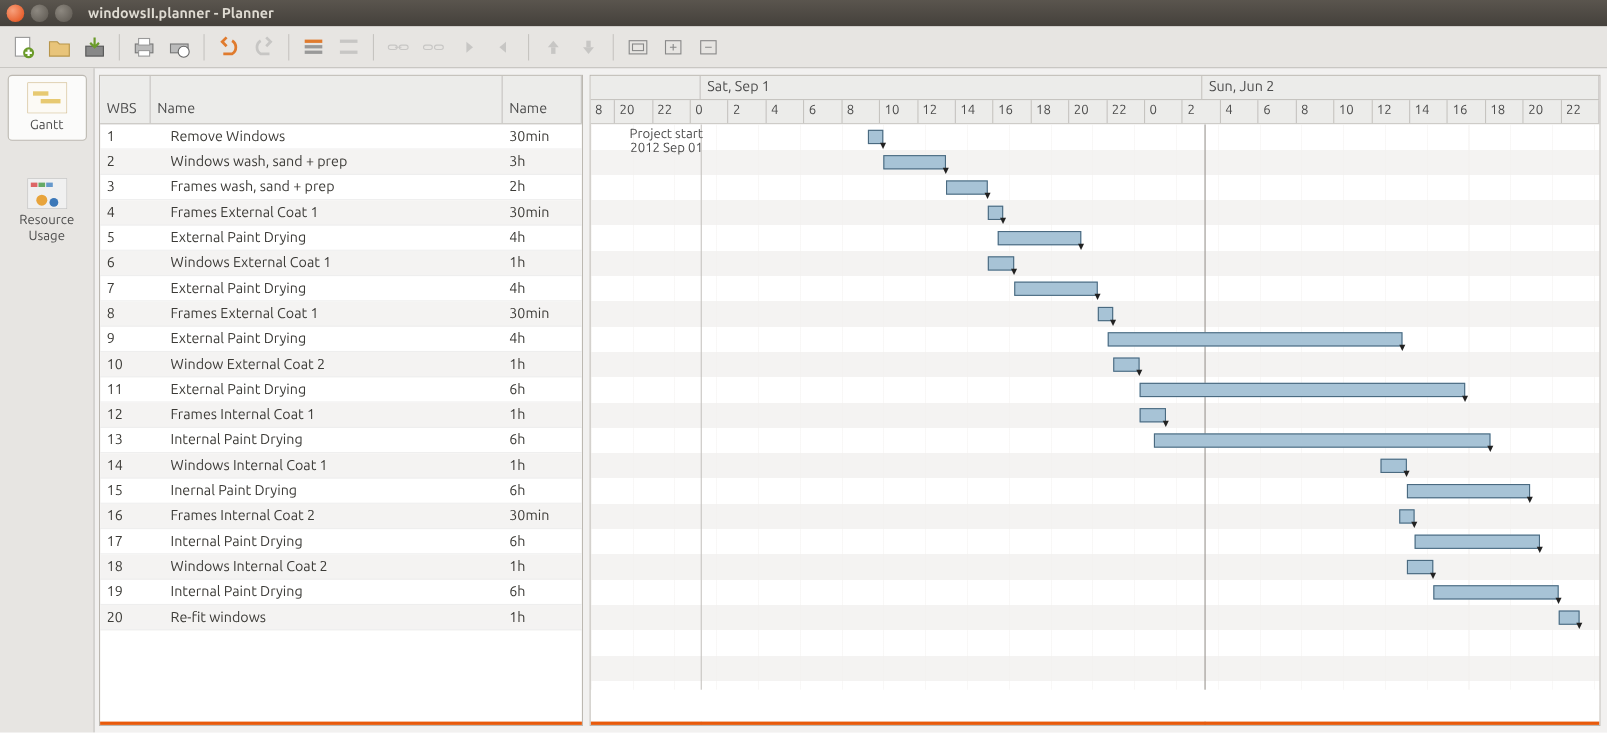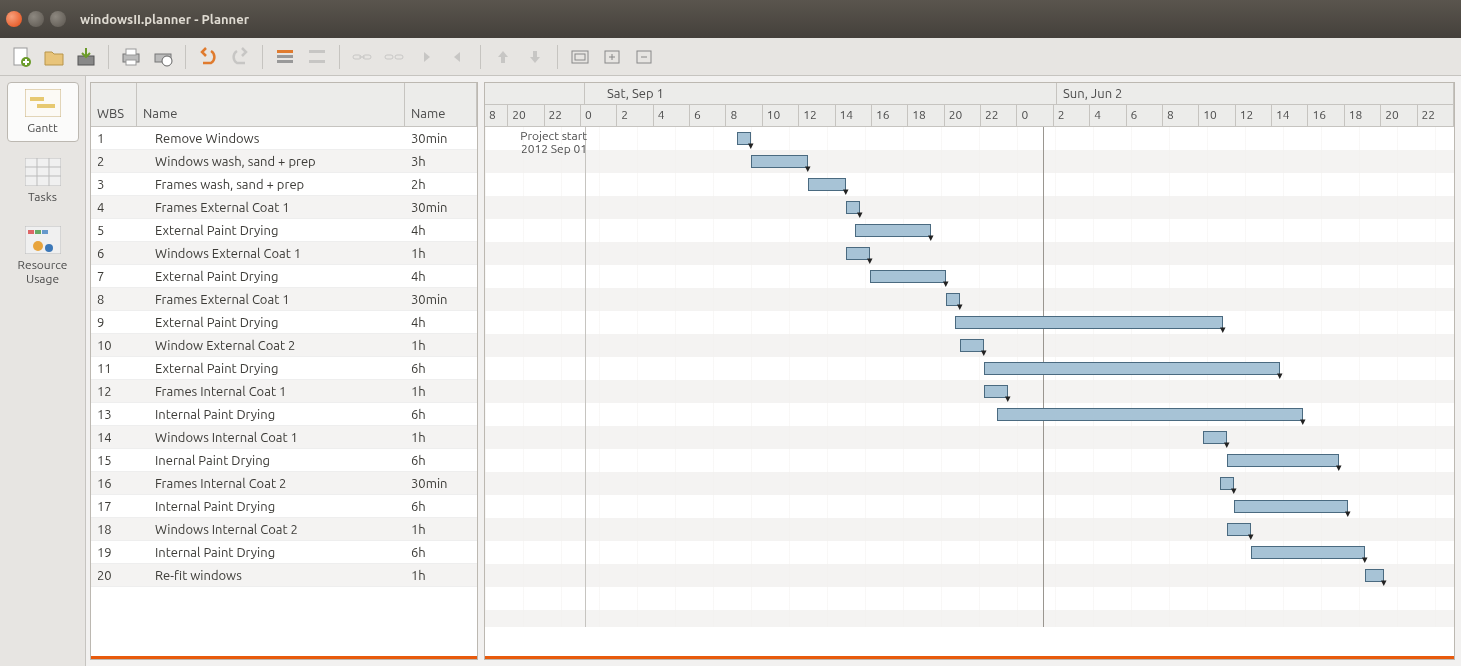--- a/index.html
+++ b/index.html
@@ -8,21 +8,21 @@
   font-size: 13px;
   background: #f2f1f0;
   width: 1461px;
   height: 666px;
   overflow: hidden;
   display: flex;
   flex-direction: column;
   color: #3c3b37;
 }
 .titlebar {
-  height: 38px;
+  height: 24px;
   background: linear-gradient(#5a554e,#44403b);
   display: flex;
   align-items: center;
   padding: 0 6px;
   color: #dfdbd2;
   font-weight: bold;
   font-size: 13px;
 }
 .titlebar .win-btn {
   width: 16px; height:16px; border-radius:50%;
@@ -53,21 +53,21 @@
   flex:1; display:flex; min-height:0;
 }
 .sidebar-nav {
   width: 86px;
   background: #e7e5e2;
   border-right:1px solid #c6c4c0;
   display:flex;
   flex-direction:column;
   align-items:center;
   padding-top:6px;
-  gap:10px;
+  gap:28px;
 }
 .nav-item {
   width:72px;
   display:flex;
   flex-direction:column;
   align-items:center;
   padding:6px 2px;
   border-radius:4px;
   text-align:center;
   color:#4c4c4c;
@@ -85,21 +85,21 @@
   gap:6px;
 }
 .pane {
   background:#ffffff;
   border:1px solid #bcb8b1;
   display:flex;
   flex-direction:column;
   min-width:0;
   position:relative;
 }
-.task-pane { width: 388px; }
+.task-pane { width: 440px; }
 .gantt-pane { flex:1; }
 
 .task-header, .gantt-header {
   display:flex;
   background:#ececea;
   border-bottom:1px solid #c6c4c0;
   height:44px;
 }
 .task-header .th-col {
   display:flex; align-items:flex-end; padding:0 6px 6px 6px;
@@ -304,30 +304,20 @@
 
 <div class="workarea">
   <div class="sidebar-nav">
     <div class="nav-item selected">
       <div class="nav-icon"><svg width="36" height="28">
             <rect width="36" height="28" fill="#fcfaf5" stroke="#c9b07a"></rect>
             <rect x="5" y="8" width="14" height="4" fill="#e7c971"></rect>
             <rect x="12" y="15" width="18" height="4" fill="#e7c971"></rect>
           </svg></div>
       <div class="nav-label">Gantt</div>
-    </div>
-    <div class="nav-item">
-      <div class="nav-icon"><svg width="36" height="28">
-            <rect width="36" height="28" fill="#f0f0f0" stroke="#bbb"></rect>
-            <line x1="0" y1="9" x2="36" y2="9" stroke="#bbb"></line>
-            <line x1="0" y1="18" x2="36" y2="18" stroke="#bbb"></line>
-            <line x1="12" y1="0" x2="12" y2="28" stroke="#bbb"></line>
-            <line x1="24" y1="0" x2="24" y2="28" stroke="#bbb"></line>
-          </svg></div>
-      <div class="nav-label">Tasks</div>
     </div>
     <div class="nav-item">
       <div class="nav-icon"><svg width="36" height="28">
             <rect width="36" height="28" fill="#f0f0f0" stroke="#bbb"></rect>
             <rect x="3" y="4" width="6" height="4" fill="#d66"></rect>
             <rect x="10" y="4" width="6" height="4" fill="#6a6"></rect>
             <rect x="17" y="4" width="6" height="4" fill="#69c"></rect>
             <circle cx="13" cy="20" r="5" fill="#e8a43c"></circle>
             <circle cx="24" cy="22" r="4" fill="#3c78b8"></circle>
           </svg></div>
@@ -444,21 +434,21 @@
             <div class="c-work">1h</div>
           </div>
         </div>
       <div class="scroll-indicator"></div>
     </div>
 
     <div class="pane gantt-pane">
       <div class="gantt-header">
         <div class="gh-days" id="gh-days">
             <div class="gh-day" style="width: 100px;">&nbsp;</div>
-            <div class="gh-day" style="width: 456px; margin-left: 16px;">Sat, Sep 1</div>
+            <div class="gh-day" style="width: 456px;">Sat, Sep 1</div>
             <div class="gh-day" style="flex: 1 1 0%;">Sun, Jun 2</div>
           </div>
         <div class="gh-hours" id="gh-hours">
             <div class="gh-hour" style="width: 24px;">8</div>
             <div class="gh-hour">20</div>
             <div class="gh-hour">22</div>
             <div class="gh-hour">0</div>
             <div class="gh-hour">2</div>
             <div class="gh-hour">4</div>
             <div class="gh-hour">6</div>

